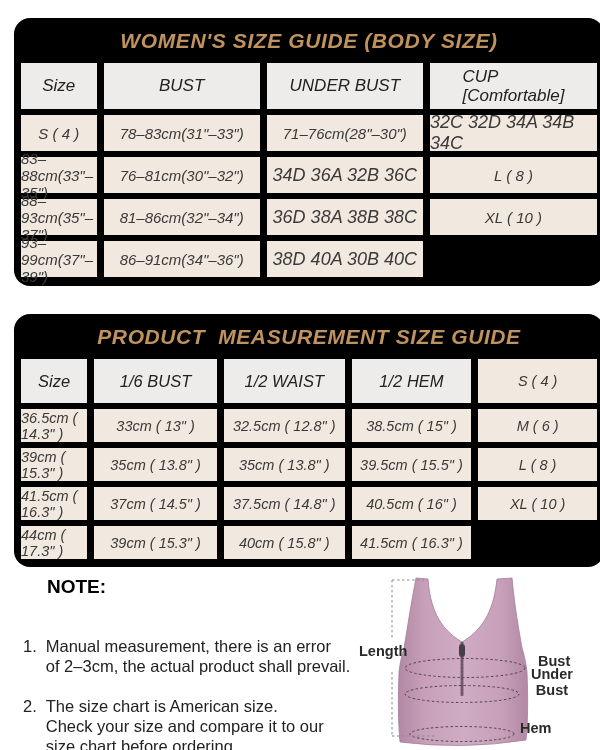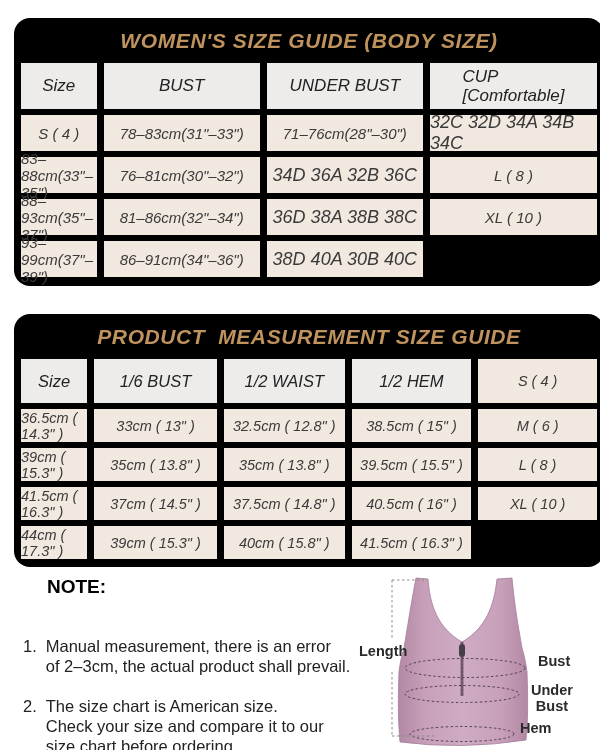--- a/index.html
+++ b/index.html
@@ -31,21 +31,21 @@
   .note-2{left:23px;top:697px;}
   .note-num{flex:0 0 auto;}
   .note-text{white-space:pre-line;}
 
   
   .diagram{position:absolute;left:348px;top:570px;width:252px;height:180px;}
   .diagram svg{position:absolute;left:0;top:0;}
   .dlabel{position:absolute;font-size:14.5px;font-weight:bold;color:#2a2a2a;background:transparent;}
   .lbl-length{left:11px;top:73px;}
   .lbl-bust{left:190px;top:83px;}
-  .lbl-underbust{left:183px;top:113px;text-align:center;white-space:pre-line;line-height:1.1;}
+  .lbl-underbust{left:183px;top:97px;text-align:center;white-space:pre-line;line-height:1.1;}
   .lbl-hem{left:172px;top:150px;}
 </style>
 </head>
 <body>
 
 <div class="page">
 
   <section class="panel panel-1">
     <h2 class="panel-title">WOMEN'S SIZE GUIDE (BODY SIZE)</h2>
     <div class="grid g1">

